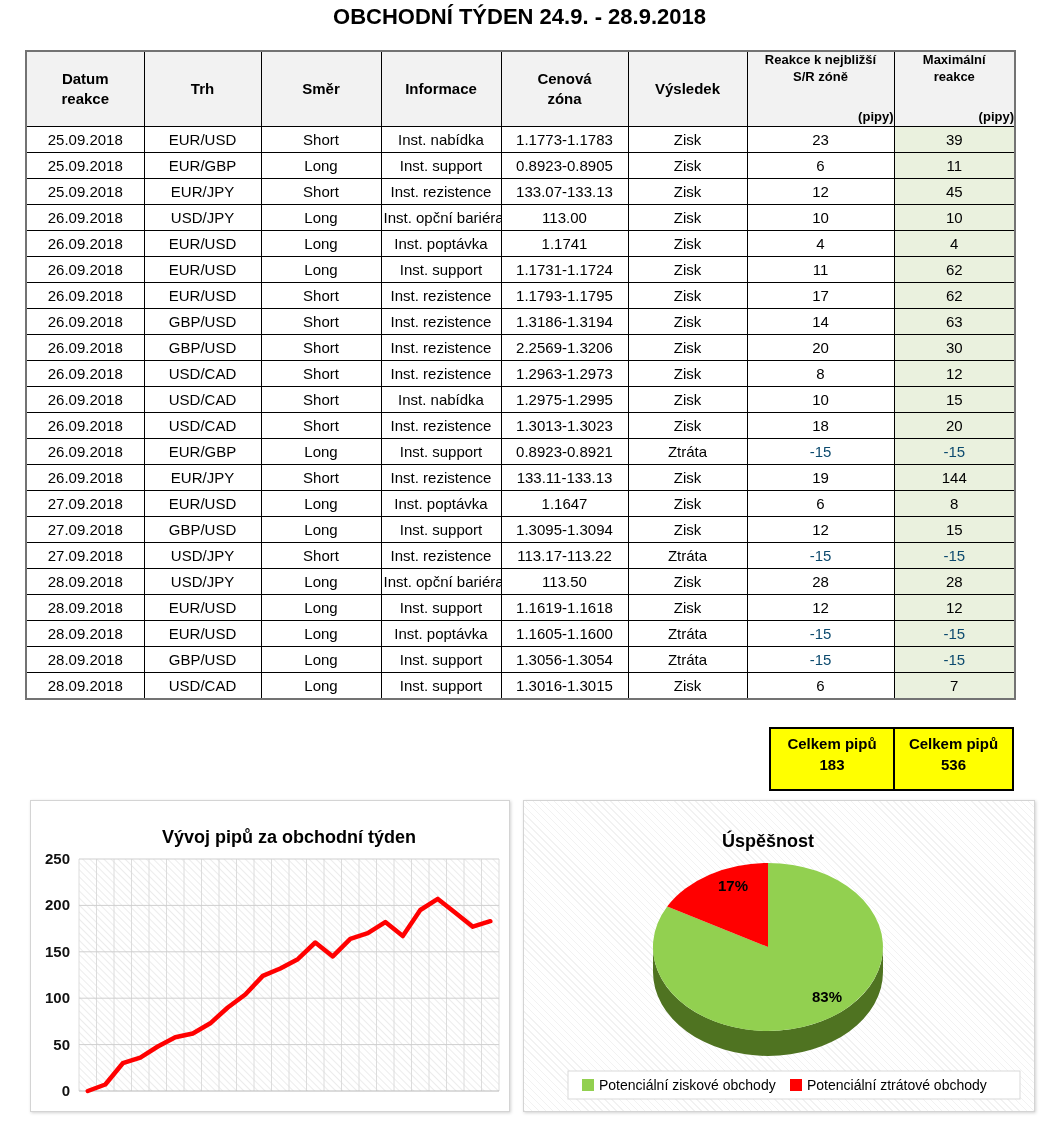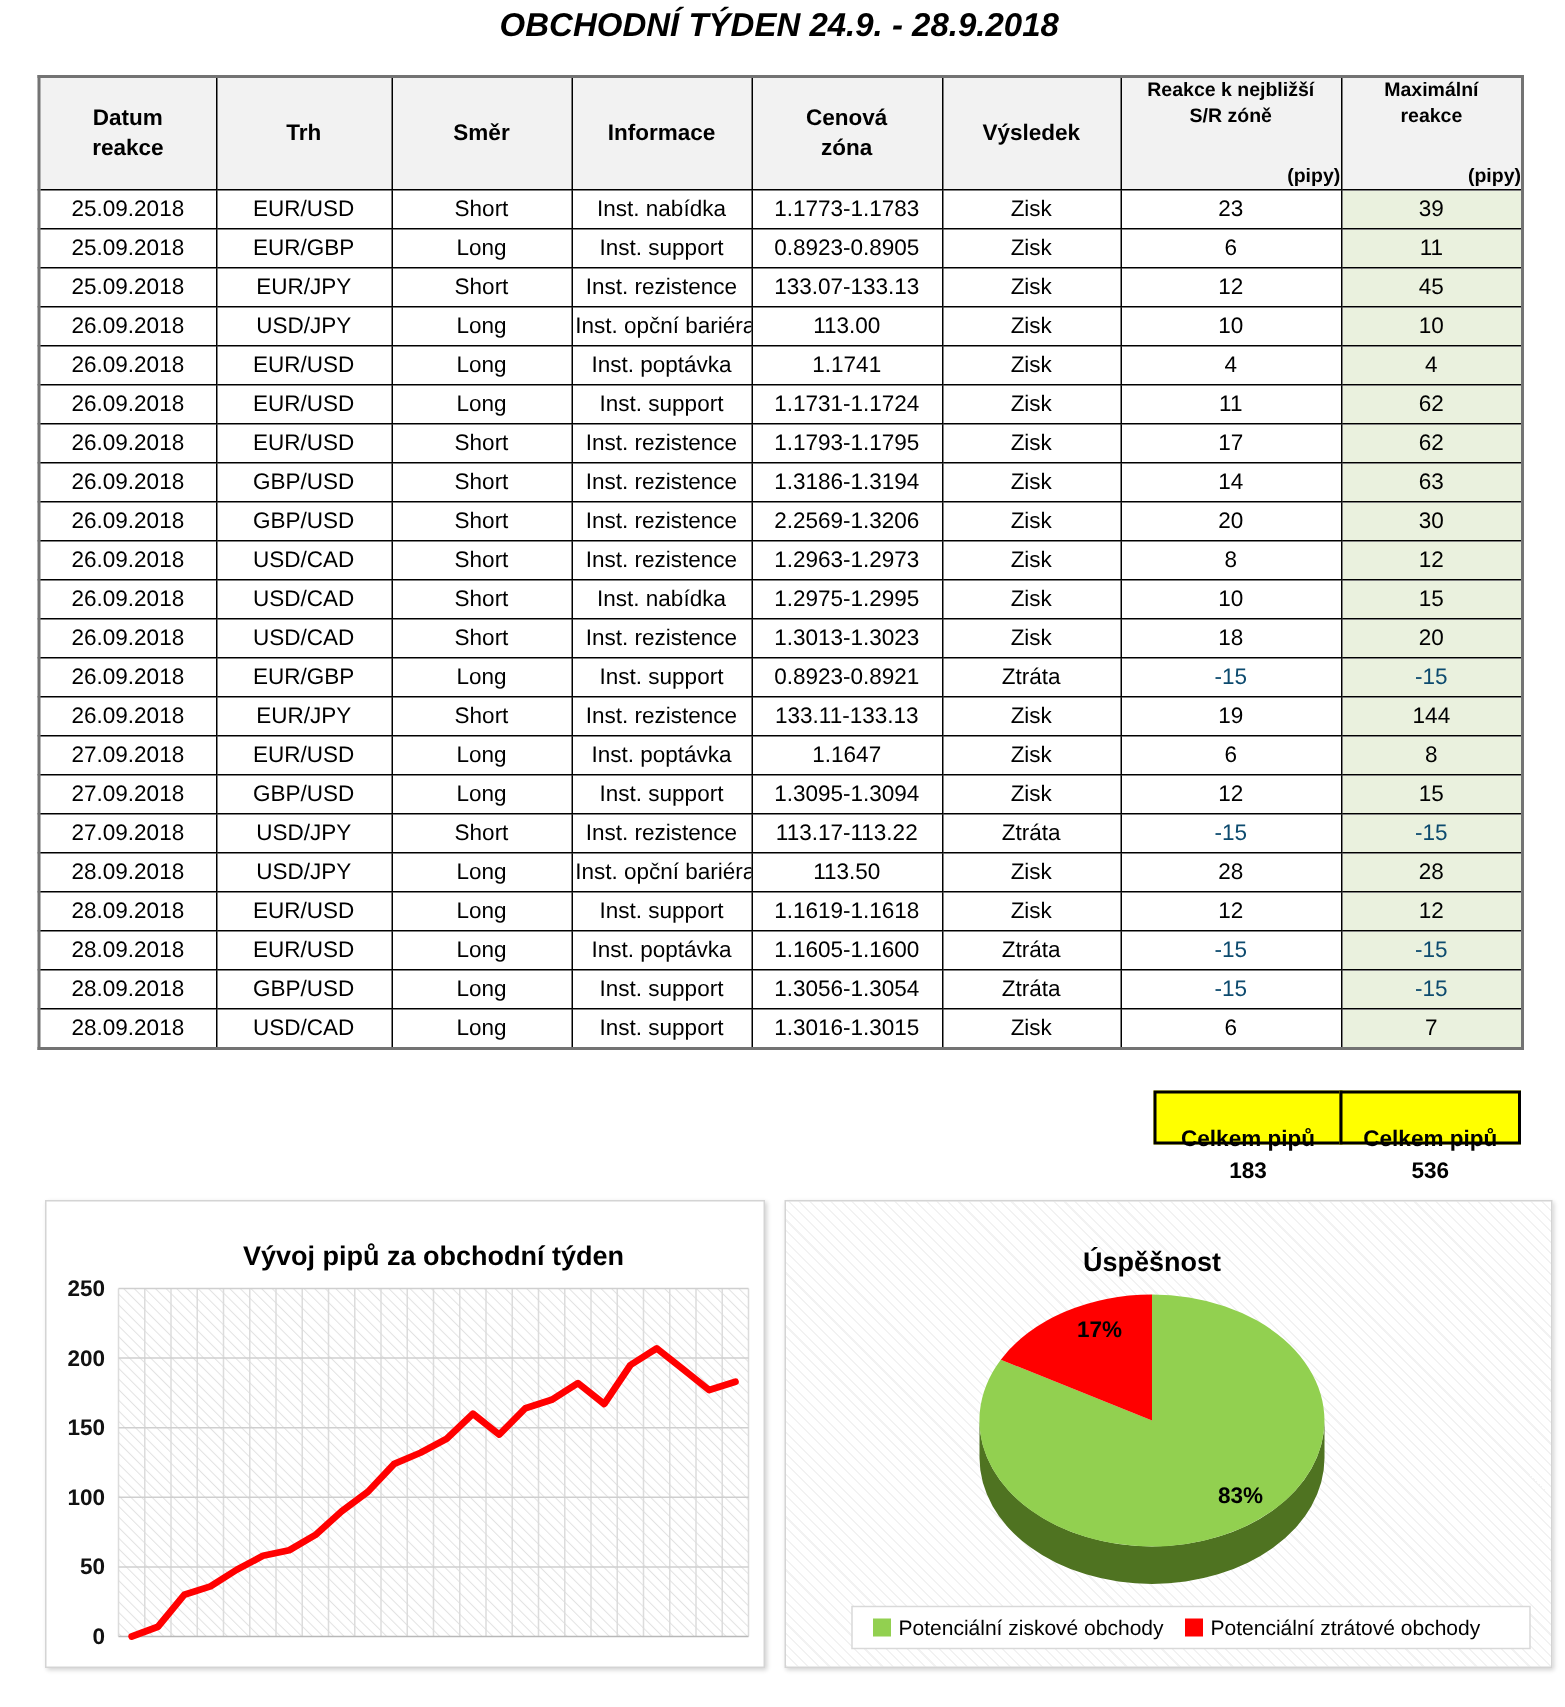--- a/index.html
+++ b/index.html
@@ -1,37 +1,37 @@
 <!DOCTYPE html>
 <html><head>
 <meta charset="utf-8">
 <style>
   html,body{margin:0;padding:0;background:#fff;}
   body{width:1043px;height:1138px;position:relative;font-family:"Liberation Sans",sans-serif;color:#000;overflow:hidden;}
 
   .page-title{position:absolute;top:4px;left:25px;width:989px;text-align:center;
-    font-size:22px;font-weight:bold;letter-spacing:0px;font-style:italic;}
+    font-size:22px;font-weight:bold;letter-spacing:0px;}
 
   
   table.trades{position:absolute;left:25px;top:50px;border-collapse:collapse;table-layout:fixed;
     width:989px;border:2px solid #737373;}
   table.trades th{background:#F2F2F2;border:1px solid #000;font-weight:bold;font-size:15px;
     height:71px;vertical-align:middle;text-align:center;padding:0;line-height:1.3;}
   table.trades th.small-head{font-size:13px;}
   table.trades th .unit{display:block;margin-top:23px;text-align:right;}
   table.trades td{border:1px solid #000;height:25px;text-align:center;vertical-align:middle;
     font-size:15px;padding:0 2px;white-space:nowrap;overflow:hidden;}
   td.max-col{background:#EAF1DE;}
   td.neg{color:#0c4a6e;}
   td.condensed{font-size:12px;margin-top:16px;}
   td.info-cell{font-size:14px;}
 
   
-  .total-box{position:absolute;top:727px;height:36px;background:#FFFF00;border:2px solid #000;
-    box-sizing:border-box;text-align:center;font-weight:bold;font-size:15px;padding-top:20px;line-height:21px;}
+  .total-box{position:absolute;top:727px;height:64px;background:#FFFF00;border:2px solid #000;
+    box-sizing:border-box;text-align:center;font-weight:bold;font-size:15px;padding-top:4px;line-height:21px;}
   #total-sr{left:769px;width:126px;}
   #total-max{left:893px;width:121px;}
 
   
   .chart-panel{position:absolute;top:800px;background:#fff;border:1px solid #d4d4d4;
     box-shadow:1px 1px 3px rgba(0,0,0,0.18);}
   #line-panel{left:30px;width:478px;height:310px;}
   #pie-panel{left:523px;width:510px;height:310px;
     background-image:repeating-linear-gradient(45deg,#f2f2f2 0,#f2f2f2 1px,#ffffff 1px,#ffffff 5px);}
   .chart-panel svg{display:block;}

